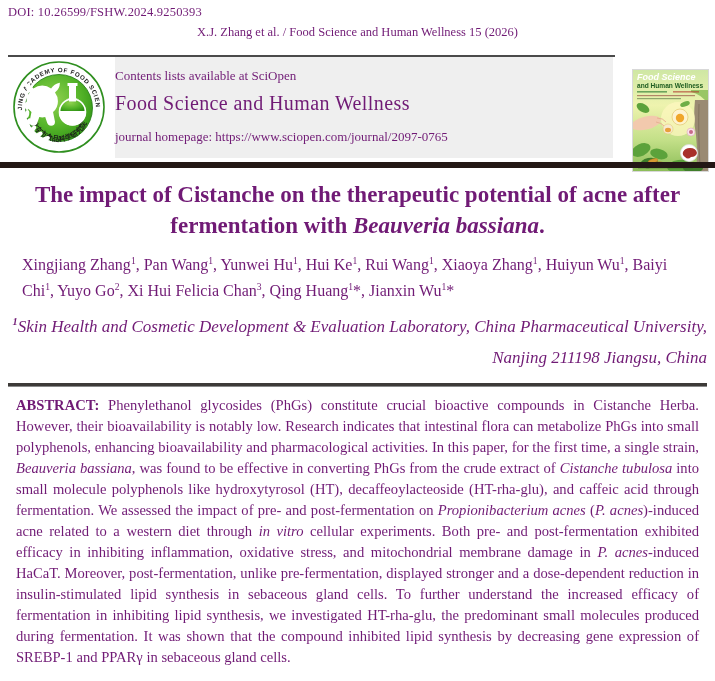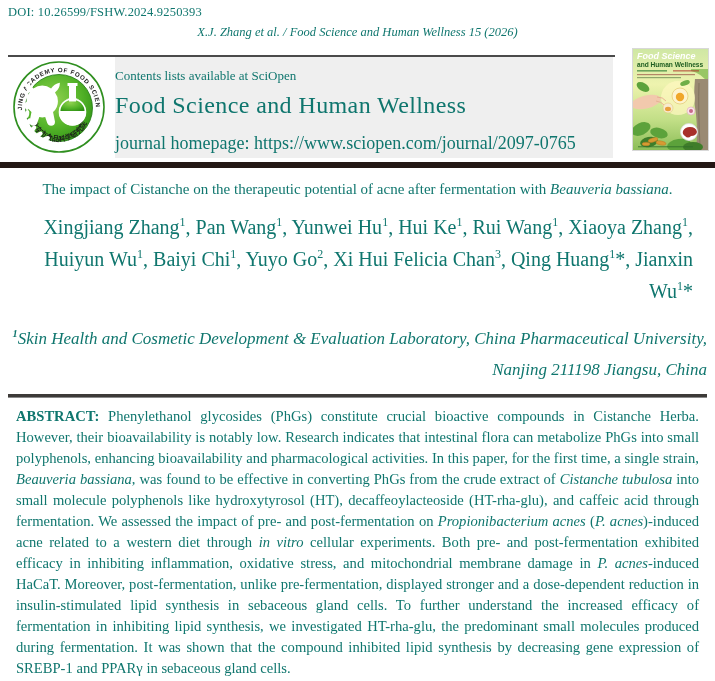--- a/index.html
+++ b/index.html
@@ -1,37 +1,37 @@
 <!DOCTYPE html>
 <html style="--banner_bg: #efefef; --thick_rule: #231815; --logo_green: #3f9b1e; --cover_green: #bfdf8e;"><head>
 <meta charset="utf-8">
 <style>
   html,body{margin:0;padding:0;background:#ffffff;}
   .page{
     position:relative;width:715px;height:681px;overflow:hidden;background:#fff;
-    font-family:"Liberation Serif","DejaVu Serif",serif;color:#0f766e;
+    font-family:"Liberation Serif","DejaVu Serif",serif;color:#701a75;
   }
   .doi{position:absolute;top:5px;left:8px;font-size:12.5px;letter-spacing:.2px;}
   .running-head{position:absolute;top:25px;left:0;width:100%;text-align:center;
-    font-style:italic;font-size:12.5px;}
+    font-size:12.5px;}
   .top-rule{position:absolute;top:55px;left:8px;width:607px;height:2px;background:#4a4a4a;}
   .logo-wrap{position:absolute;top:61px;left:13px;width:92px;height:92px;}
   .banner{position:absolute;top:57px;left:115px;width:498px;height:101px;
     background:var(--banner_bg,#efefef);text-align:left;}
   .contents-line{padding-top:11px;font-size:13px;}
-  .journal-title{margin-top:8px;font-size:24px;letter-spacing:.4px;}
-  .homepage-line{margin-top:14px;font-size:18px;}
-  .cover-wrap{position:absolute;top:49px;left:633px;width:75px;height:101px;
+  .journal-title{margin-top:8px;font-size:20px;letter-spacing:.4px;}
+  .homepage-line{margin-top:14px;font-size:13px;}
+  .cover-wrap{position:absolute;top:70px;left:633px;width:75px;height:101px;
     box-shadow:0 0 0 1px #d8d8d8;}
   .thick-rule{position:absolute;top:162px;left:0;width:715px;height:6px;
     background:var(--thick_rule,#231815);}
   .content{position:absolute;top:168px;left:8px;width:699px;}
-  .title{margin:12px 14px 0;text-align:center;font-size:15px;font-weight:normal;
+  .title{margin:12px 14px 0;text-align:center;font-size:23px;font-weight:bold;
     line-height:1.33;}
-  .authors{margin:11px 14px 17px;text-align:right;font-size:20px;line-height:1.6;}
+  .authors{margin:11px 14px 9px;text-align:left;font-size:16px;line-height:1.6;}
   .affiliations{margin-top:7px;text-align:right;font-style:italic;font-size:17px;
     line-height:1.8;}
   .affiliations sup{font-weight:bold;}
   .double-rule{margin-top:9px;height:3px;background:#3d3a38;border-bottom:1px solid #8a8a8a;}
   .abstract{margin:8px 8px 0;text-align:justify;font-size:14.6px;line-height:1.44;}
   .keywords{margin:12px 0 0;font-size:14.6px;}
   sup{font-size:.6em;line-height:0;}
   .title em,.abstract em,.keywords em{font-style:italic;}
 </style>
 </head>

